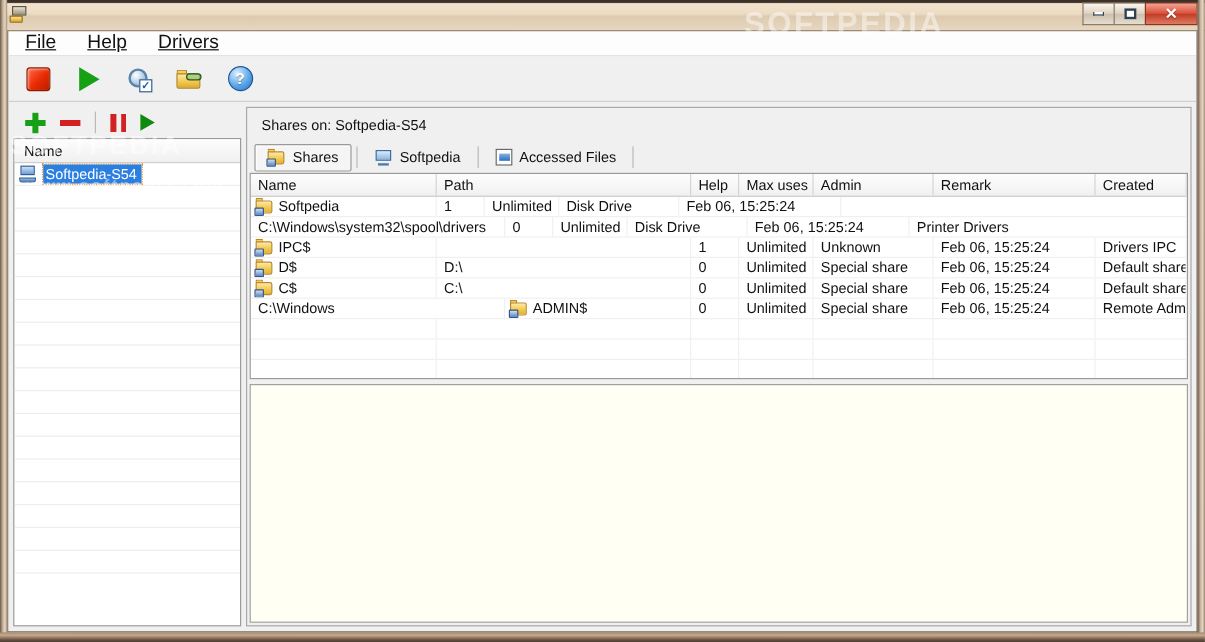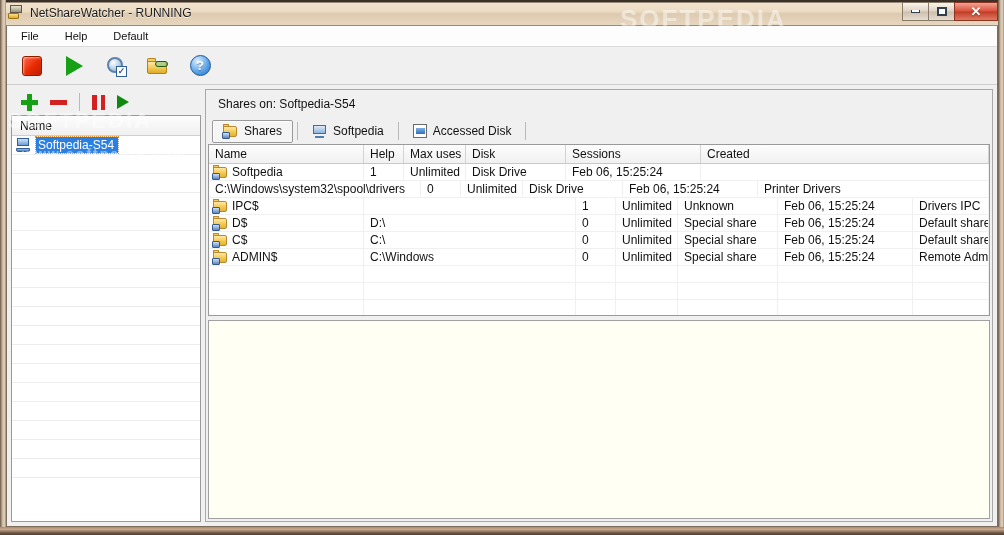--- a/index.html
+++ b/index.html
@@ -61,21 +61,21 @@
     flex:1; margin:0 6px 8px 6px; background:#f0f0f0;
     border:1px solid #7d6d5c; border-top:none;
     display:flex; flex-direction:column; overflow:hidden;
   }
 
   
   #menubar{
     height:21px;flex:none;background:#fdfdfd;border-bottom:1px solid #dcdcdc;
     display:flex;align-items:center;padding-left:10px;gap:18px;
   }
-  .menu-item{font-size:11px;color:#111;padding:2px 4px;cursor:default;}
+  .menu-item{font-size:16px;color:#111;padding:2px 4px;cursor:default;text-decoration:underline;}
 
   
   #toolbar{
     height:38px;flex:none;background:#f0f0f0;border-bottom:1px solid #cfcfcf;
     display:flex;align-items:center;padding-left:12px;gap:16px;
   }
   .tbtn{width:26px;height:26px;display:flex;align-items:center;justify-content:center;cursor:default;}
 
   
   .ic-stop{width:20px;height:20px;border-radius:3px;
@@ -233,40 +233,39 @@
 
 <div id="window">
 
   <div id="titlebar">
     <div id="title-icon">
       <div class="ic-titleapp">
           <div class="m"></div>
           <div class="y"></div>
         </div>
     </div>
-    <div id="title-text">NetShareWatcher - RUNNING</div>
     <div id="win-buttons">
       <div class="wbtn">
         <span class="glyph-min"></span>
       </div>
       <div class="wbtn">
         <span class="glyph-max"></span>
       </div>
       <div class="wbtn close">
         <span class="glyph-x">✕</span>
       </div>
     </div>
   </div>
 
   <div id="client">
 
     <div id="menubar">
       <div class="menu-item">File</div>
       <div class="menu-item">Help</div>
-      <div class="menu-item">Default</div>
+      <div class="menu-item">Drivers</div>
     </div>
 
     <div id="toolbar">
       <div class="tbtn">
         <span class="ic-stop"></span>
       </div>
       <div class="tbtn">
         <span class="ic-play"></span>
       </div>
       <div class="tbtn">
@@ -353,32 +352,33 @@
               <span class="scr"></span>
                 <span class="base"></span>
             </span>
             <span>Softpedia</span>
           </div>
           <span class="sep-v" style="margin:0 4px;"></span>
           <div class="tabR">
             <span class="ic-doc">
                 <i></i>
               </span>
-            <span>Accessed Disk</span>
+            <span>Accessed Files</span>
           </div>
           <span class="sep-v" style="margin:0 4px;"></span>
         </div>
 
         <div id="grid-wrap">
           <div class="ghdr">
             <div class="gc" style="width:155px">Name</div>
+            <div class="gc" style="width:212px">Path</div>
             <div class="gc" style="width:40px">Help</div>
             <div class="gc" style="width:62px">Max uses</div>
-            <div class="gc" style="width:100px">Disk</div>
-            <div class="gc" style="width:135px">Sessions</div>
+            <div class="gc" style="width:100px">Admin</div>
+            <div class="gc" style="width:135px">Remark</div>
             <div class="gc" style="flex:1">Created</div>
           </div>
           <div class="grows" id="grid-rows">
               <div class="grow">
                 <div class="gc first" style="width: 155px;">
                   <span class="ic-share">
                     <span class="tab"></span>
                     <span class="fold"></span>
                     <span class="hand"></span>
                   </span>
@@ -440,29 +440,29 @@
                   <span>C$</span>
                 </div>
                 <div class="gc" style="width: 212px;">C:\</div>
                 <div class="gc" style="width: 40px;">0</div>
                 <div class="gc" style="width: 62px;">Unlimited</div>
                 <div class="gc" style="width: 100px;">Special share</div>
                 <div class="gc" style="width: 135px;">Feb 06, 15:25:24</div>
                 <div class="gc" style="flex: 1 1 0%;">Default share</div>
               </div>
               <div class="grow">
+                <div class="gc" style="width: 212px;">C:\Windows</div>
                 <div class="gc first" style="width: 155px;">
                   <span class="ic-share">
                     <span class="tab"></span>
                     <span class="fold"></span>
                     <span class="hand"></span>
                   </span>
                   <span>ADMIN$</span>
                 </div>
-                <div class="gc" style="width: 212px;">C:\Windows</div>
                 <div class="gc" style="width: 40px;">0</div>
                 <div class="gc" style="width: 62px;">Unlimited</div>
                 <div class="gc" style="width: 100px;">Special share</div>
                 <div class="gc" style="width: 135px;">Feb 06, 15:25:24</div>
                 <div class="gc" style="flex: 1 1 0%;">Remote Admin</div>
               </div>
               <div class="grow filler">
                 <div class="gc" style="width: 155px;"></div>
                 <div class="gc" style="width: 212px;"></div>
                 <div class="gc" style="width: 40px;"></div>

